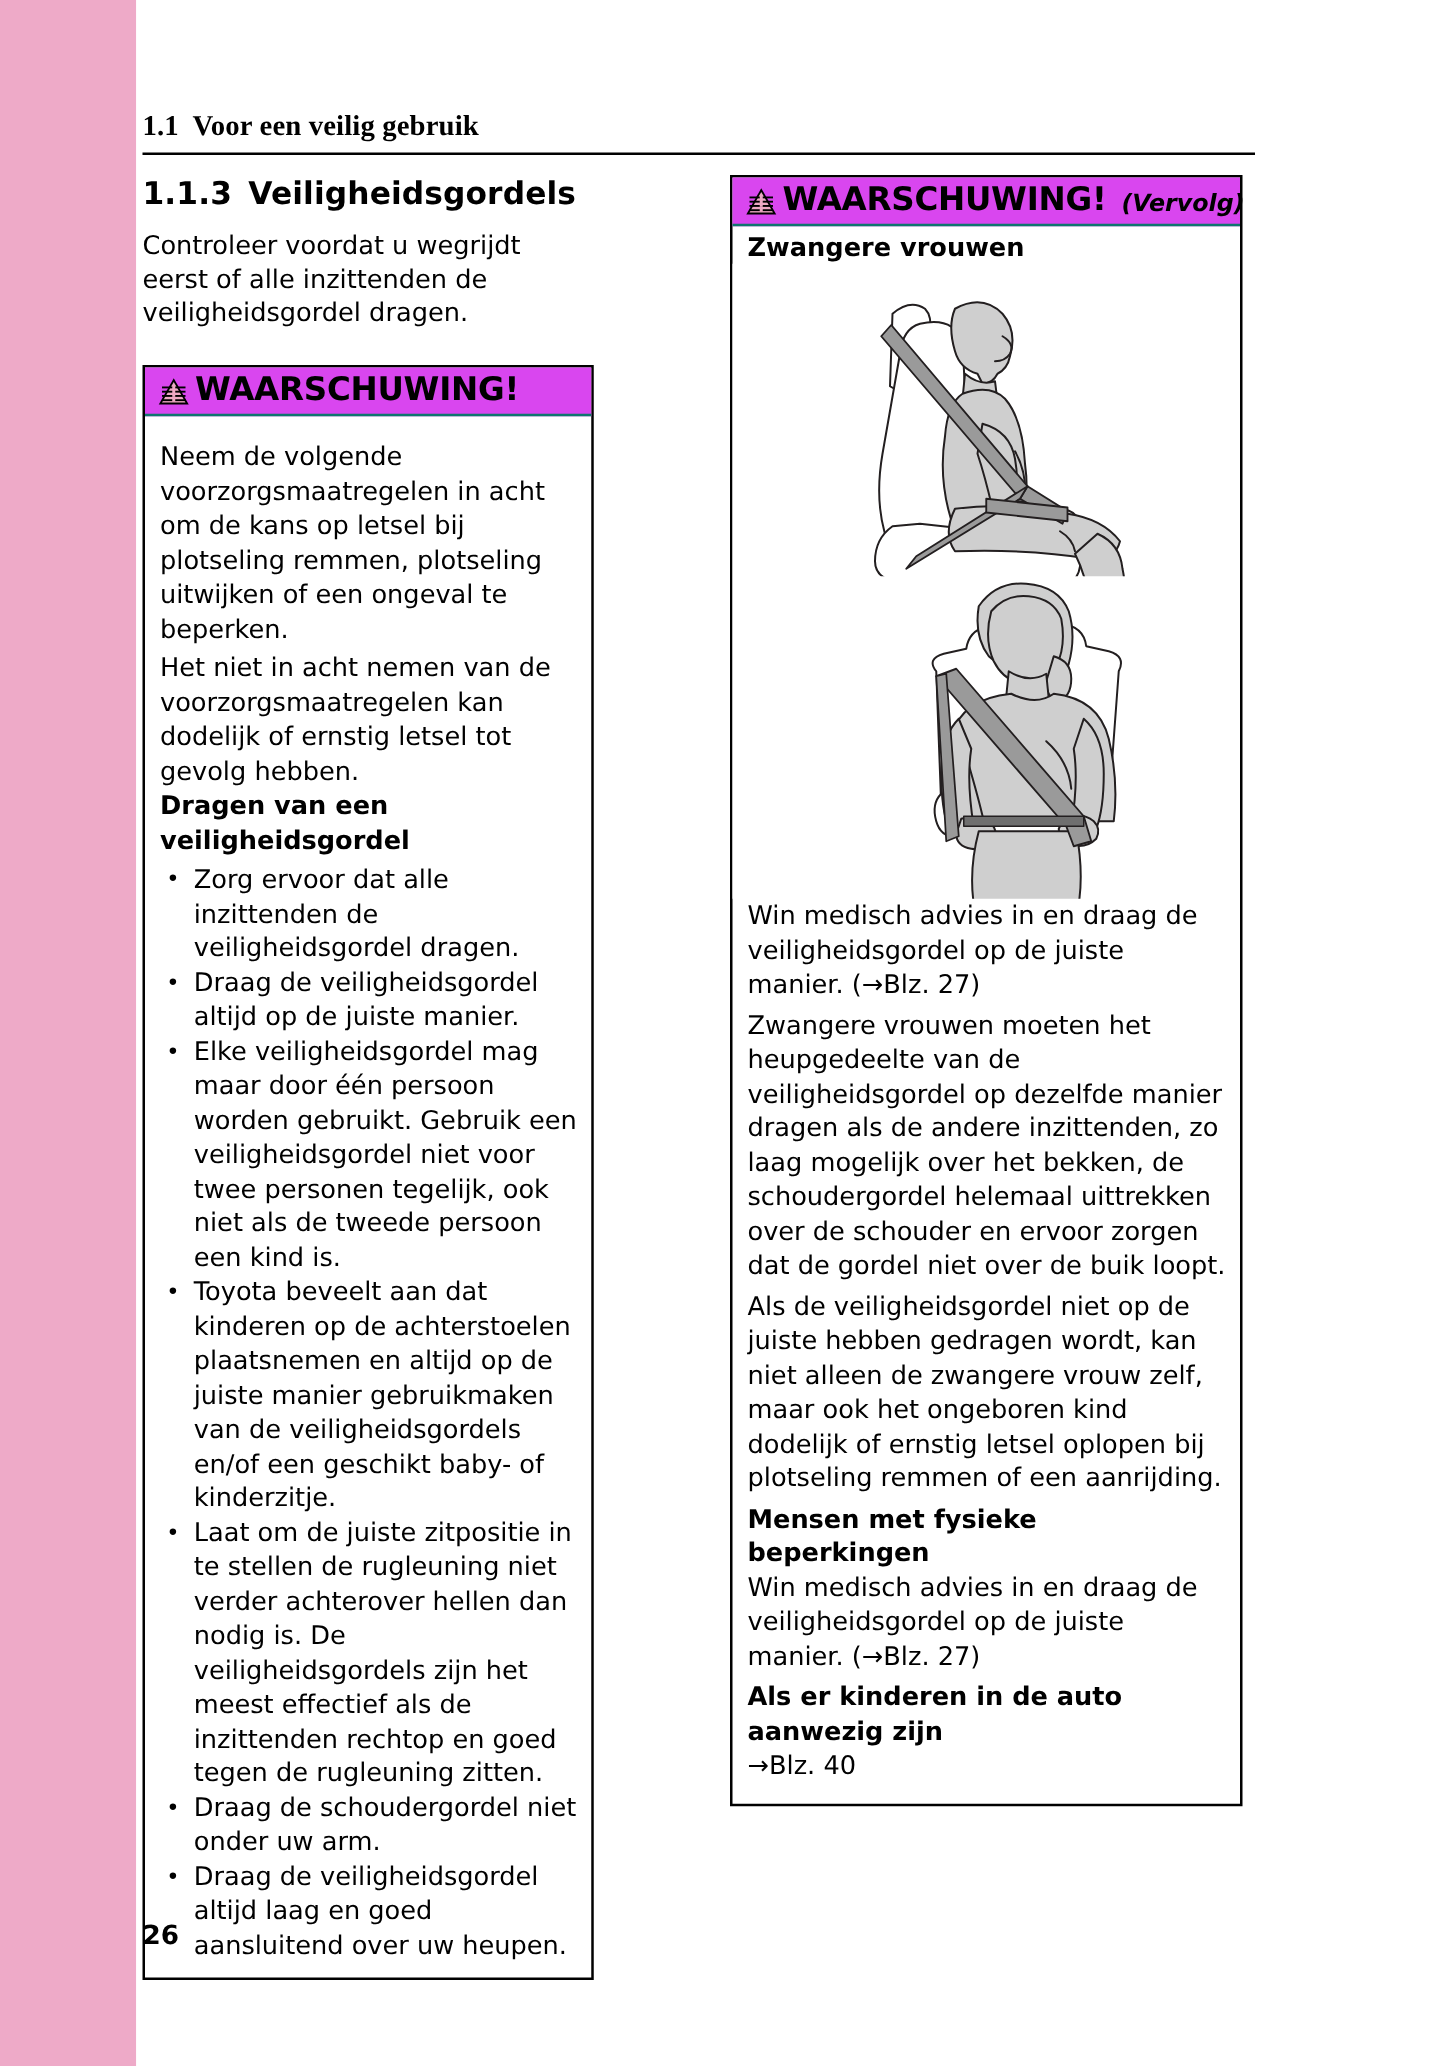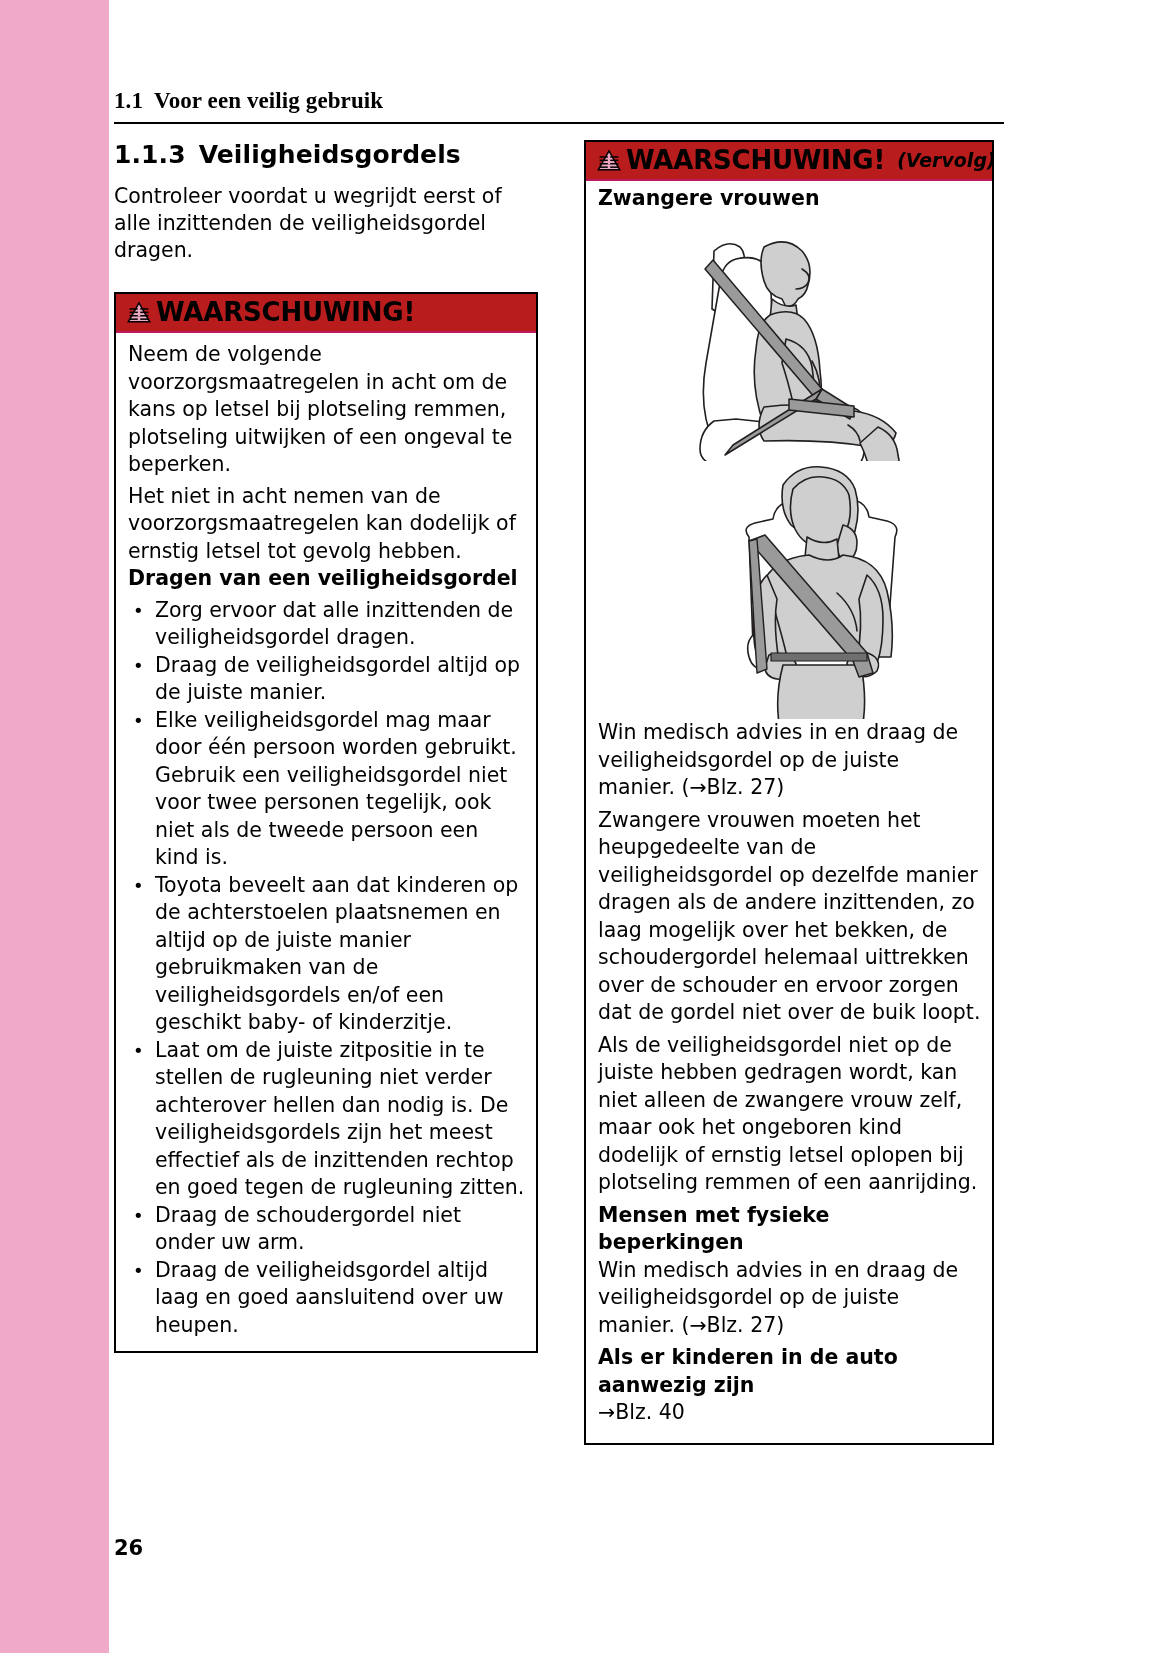--- a/index.html
+++ b/index.html
@@ -54,21 +54,21 @@
     width: 890px;
     height: 2px;
     background: #000;
   }
 
   
   .col-left {
     position: absolute;
     left: 5px;
     top: 140px;
-    width: 424px;
+    width: 361px;
   }
   .col-right {
     position: absolute;
     left: 475px;
     top: 140px;
     width: 410px;
   }
 
   .section-title {
     font-size: 25px;
@@ -85,25 +85,25 @@
     color: #000;
   }
 
   
   .warn-box {
     border: 2px solid #000;
     background: #ffffff;
     box-sizing: border-box;
   }
   .warn-banner {
-    background: #b91c1c;
-    border-bottom: 2px solid #be185d;
+    background: #d946ef;
+    border-bottom: 2px solid #0f766e;
     padding: 5px 8px 6px 10px;
     display: flex;
-    align-items: center;
+    align-items: flex-end;
     box-sizing: border-box;
   }
   .warn-banner .tri-icon {
     width: 26px;
     height: 24px;
     flex: 0 0 auto;
     margin-right: 4px;
   }
   .warn-banner .warn-title {
     font-size: 26px;
@@ -112,21 +112,21 @@
     letter-spacing: -0.2px;
   }
   .warn-banner .warn-cont {
     font-size: 19px;
     font-weight: bold;
     font-style: italic;
     margin-left: 12px;
     line-height: 1;
   }
   .warn-body {
-    padding: 8px 10px 12px 12px;
+    padding: 19px 10px 12px 12px;
   }
 
   .warn-body p {
     font-size: 20.5px;
     line-height: 27.5px;
     margin: 0 0 4px 0;
   }
   .warn-body p.tight { margin-bottom: 0; }
   .sub-head {
     font-size: 20.5px;

